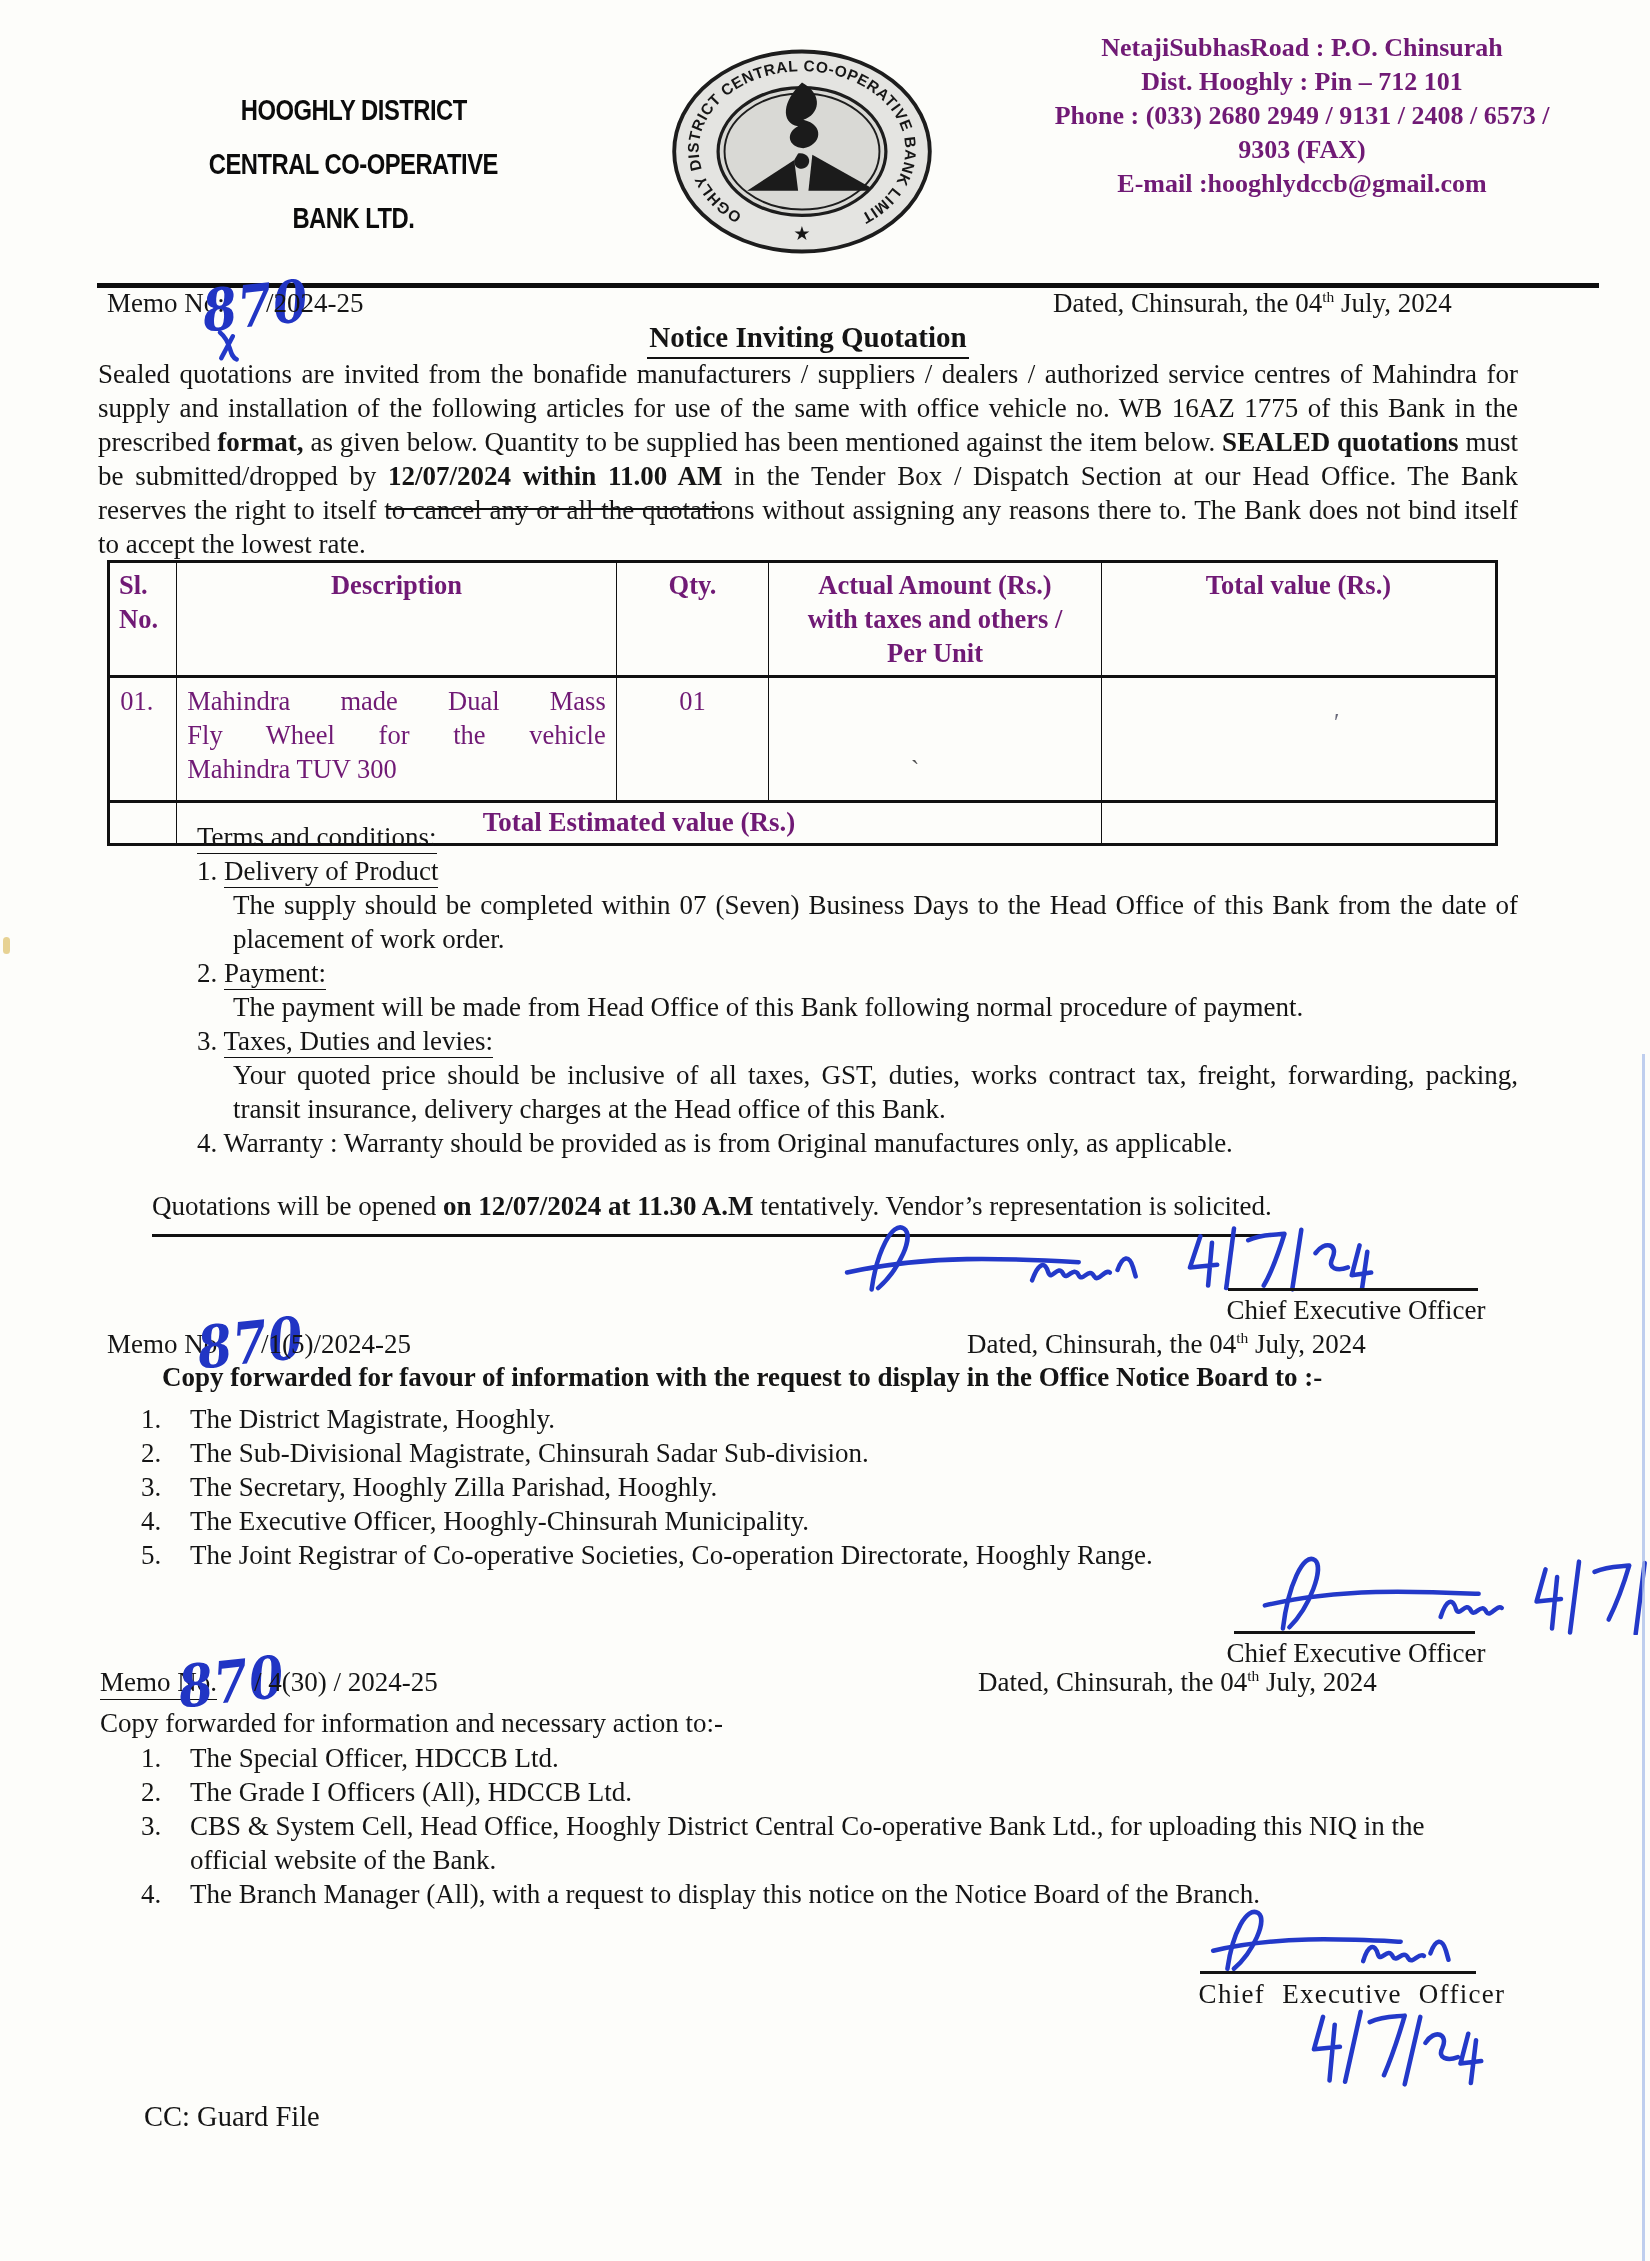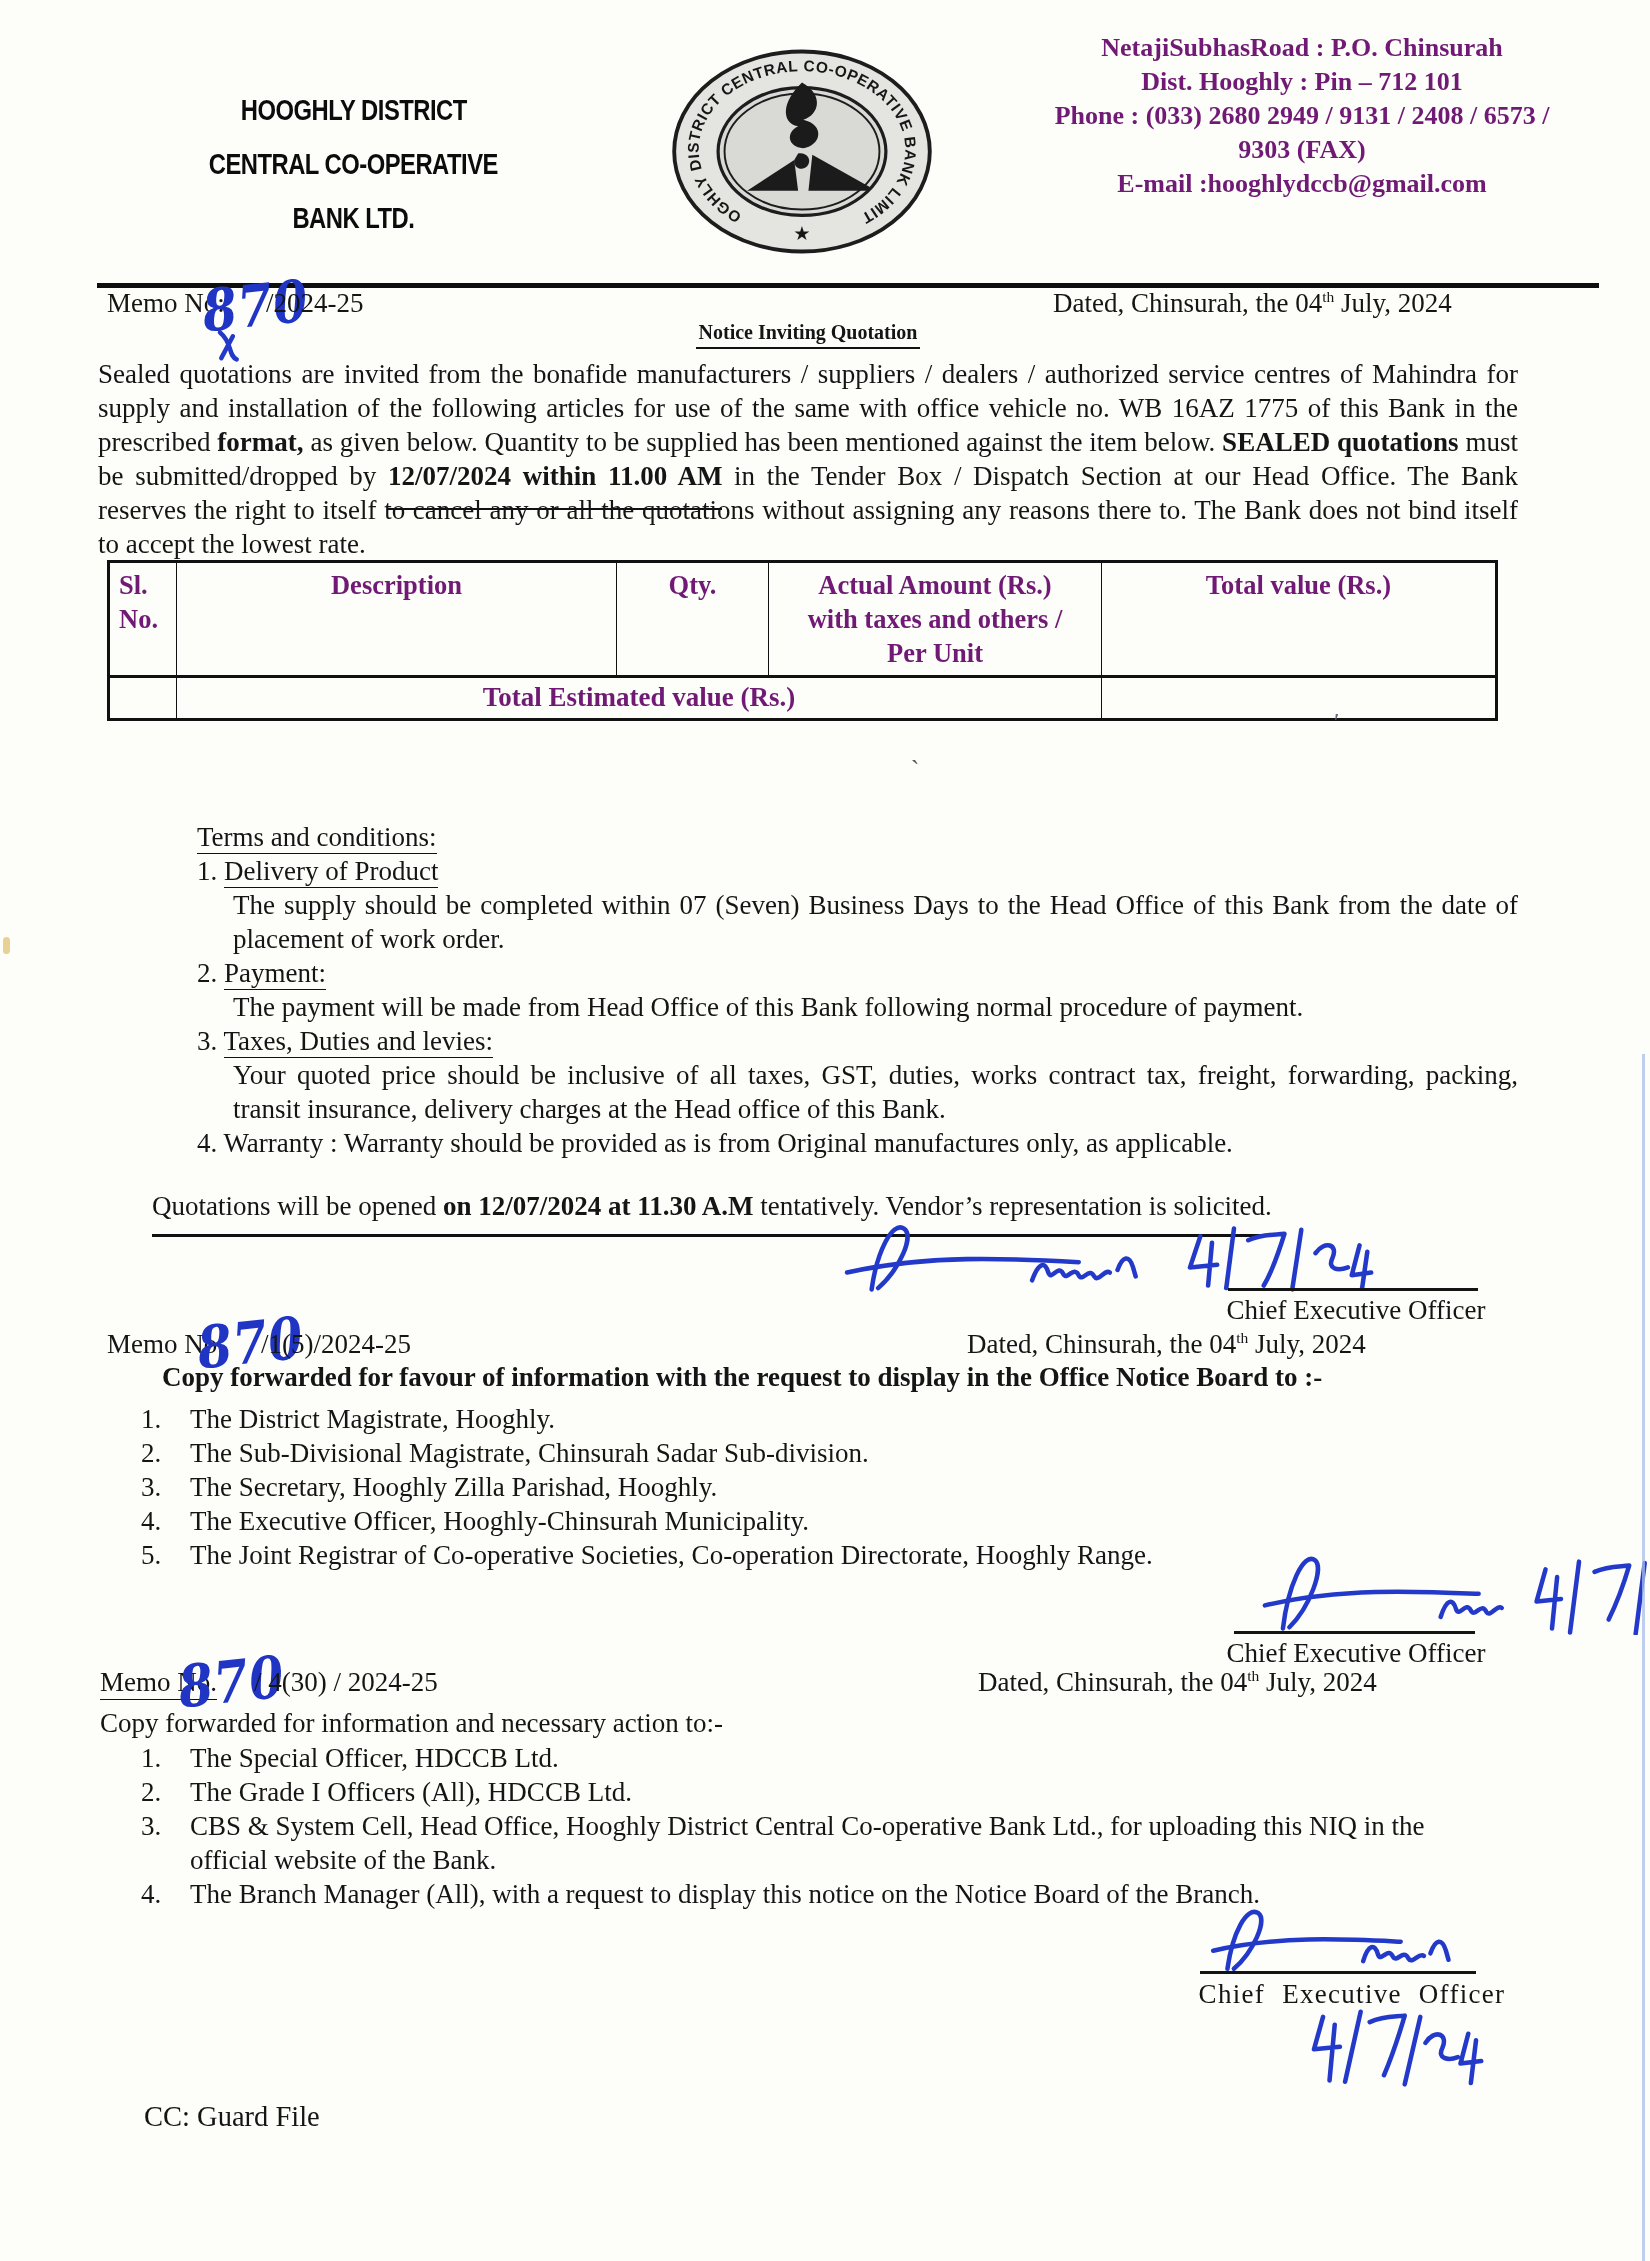--- a/index.html
+++ b/index.html
@@ -16,21 +16,21 @@
   .rule{left:97px;top:283px;width:1502px;height:4.5px;background:#0e0e0e;}
   
   .memo-label,.memo-suffix,.dated,.ceo{font-size:27px;white-space:nowrap;}
   .memo-label.u3{border-bottom:1.9px solid #111;padding-bottom:1.3px;}
   .hw{font-style:italic;font-weight:bold;color:#2135c4;font-family:"DejaVu Serif",serif;}
   .hw-num{display:inline-block;font-size:58px;line-height:58px;transform:rotate(-6deg) scaleX(.85);
           letter-spacing:1.3px;}
   .sup{font-size:15.5px;vertical-align:10.3px;}
   
   .title{left:98px;top:321px;width:1420px;text-align:center;}
-  .title-text{display:inline-block;font-weight:bold;font-size:20px;
+  .title-text{display:inline-block;font-weight:bold;font-size:29px;
               border-bottom:2.6px solid #111;padding:0 2.6px 3.2px;}
   .intro{left:98px;top:357px;width:1420px;font-size:27px;line-height:34px;
          text-align:justify;margin:0;}
   .b{font-weight:bold;}
   .bu{font-weight:bold;border-bottom:2.6px solid #111;padding-bottom:17px;}
   
   table.quote-table{position:absolute;left:107px;top:560px;width:1388px;
         border-collapse:collapse;table-layout:fixed;border:3.2px solid #111;}
   .quote-table th,.quote-table td{border:1.9px solid #111;vertical-align:top;
         padding:5.2px 10.3px;font-size:26.5px;color:#701a75;}
@@ -138,20 +138,31 @@
         <th>Qty.</th>
         <th>
           <span style="display:block">Actual Amount (Rs.)</span>
           <span style="display:block">with taxes and others /</span>
           <span style="display:block">Per Unit</span>
         </th>
         <th>Total value (Rs.)</th>
       </tr>
     </thead>
     <tbody>
+      <tr class="data-row">
+        <td>01.</td>
+        <td>
+          <span class="desc-line">Mahindra made Dual Mass</span>
+          <span class="desc-line">Fly Wheel for the vehicle</span>
+          <span class="desc-line last">Mahindra TUV 300</span>
+        </td>
+        <td class="qty-cell">01</td>
+        <td></td>
+        <td></td>
+      </tr>
       <tr class="total-row">
         <td></td>
         <td colspan="3">Total Estimated value (Rs.)</td>
         <td></td>
       </tr>
     </tbody>
   </table>
   <span class="abs speck" style="left:911px;top:737px;">ˏ</span>
   <span class="abs speck" style="left:1334px;top:709px;color:#667;">ʹ</span>
 

